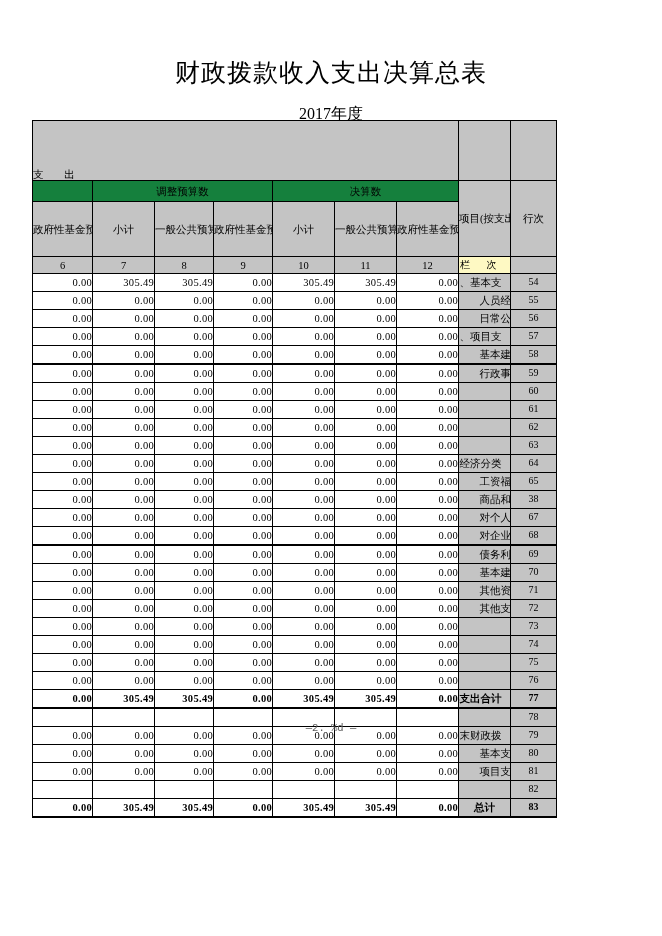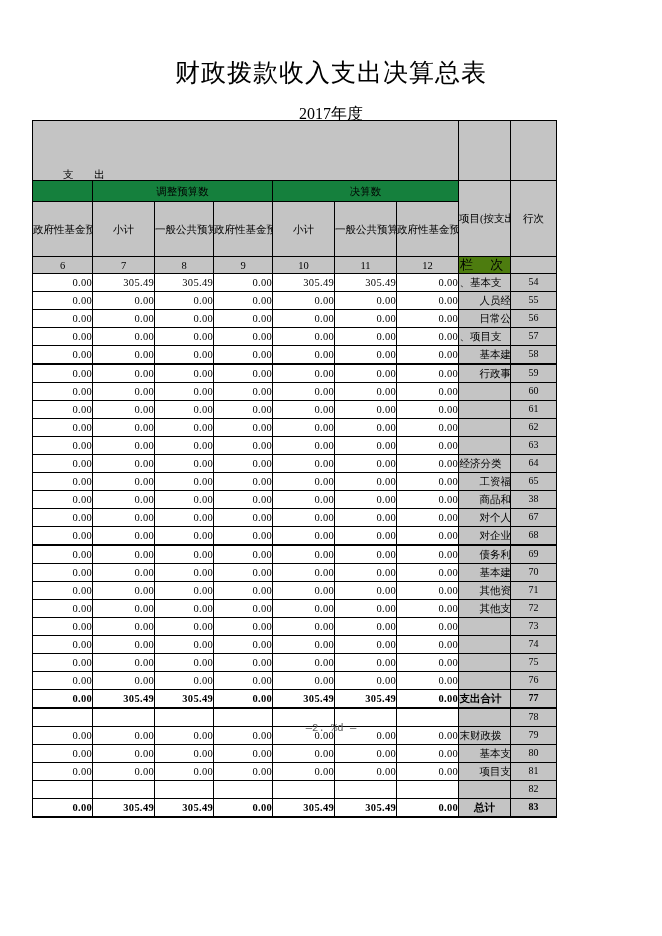--- a/index.html
+++ b/index.html
@@ -79,21 +79,20 @@
   .c12 { width: 62px; }
   .citem { width: 52px; }
   .crow  { width: 46px; }
   .hdr-band {
     height: 17px;
     background: #c4c4c4;
     text-align: left;
   }
   .hdr-band .band-label {
     display: inline-block;
-    padding-left: 30px;
     letter-spacing: 9px;
     margin-top: 48px;
   }
   .hdr-group {
     height: 20px;
     background: #15803d;
     text-align: center;
   }
   .hdr-name {
     height: 54px;
@@ -110,23 +109,23 @@
     background: #c4c4c4;
     text-align: center;
     font-size: 10.5px;
     font-family: "Liberation Serif", "DejaVu Serif", serif;
   }
   .hdr-col6-clip {
     text-align: left;
     overflow: hidden;
   }
   .lanci {
-    background: #4d7c0f;
+    background: #fef9c3;
     text-align: left;
-    font-size: 13px;
+    font-size: 10px;
   }
   .lanci span {
     display: inline-block;
     letter-spacing: 7px;
     padding-left: 1px;
   }
 
   
   td.num {
     height: 17px;

